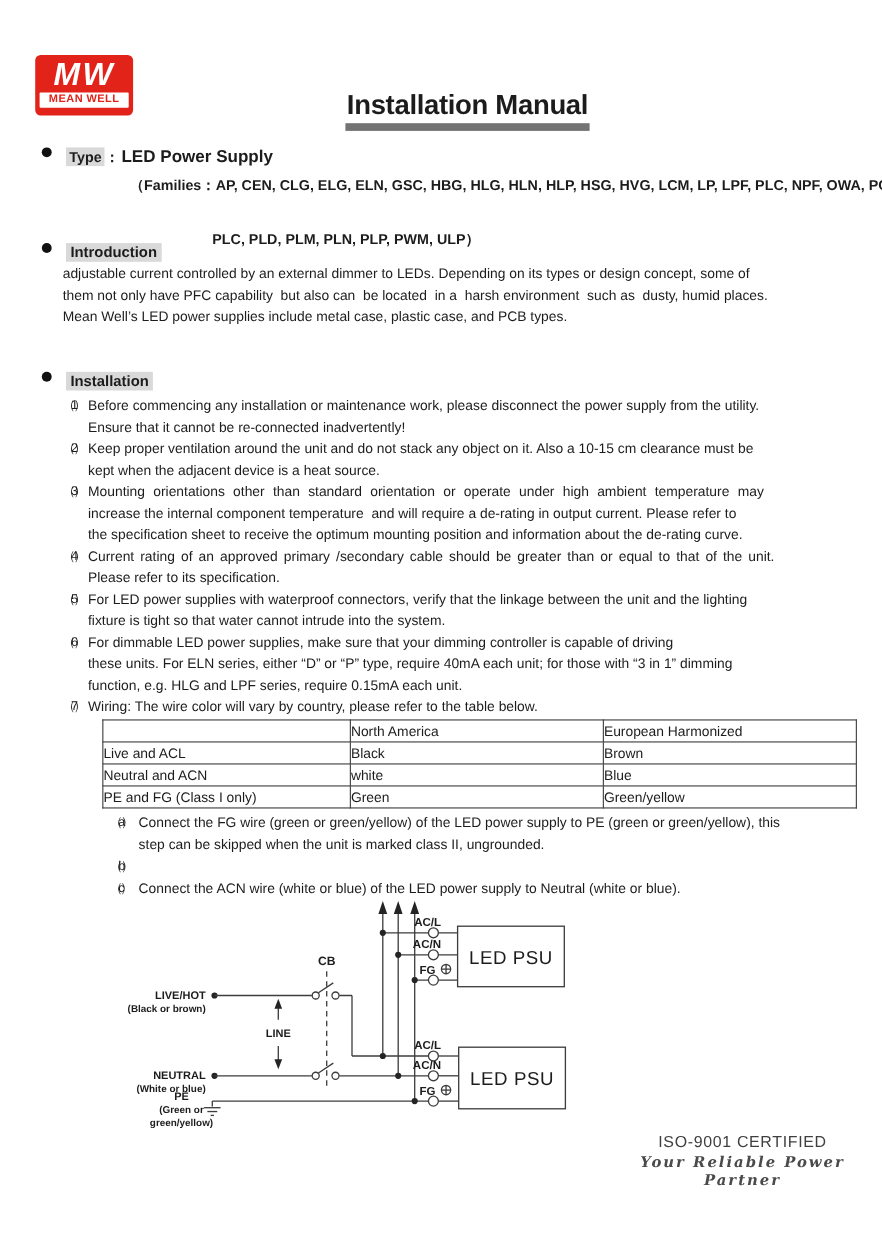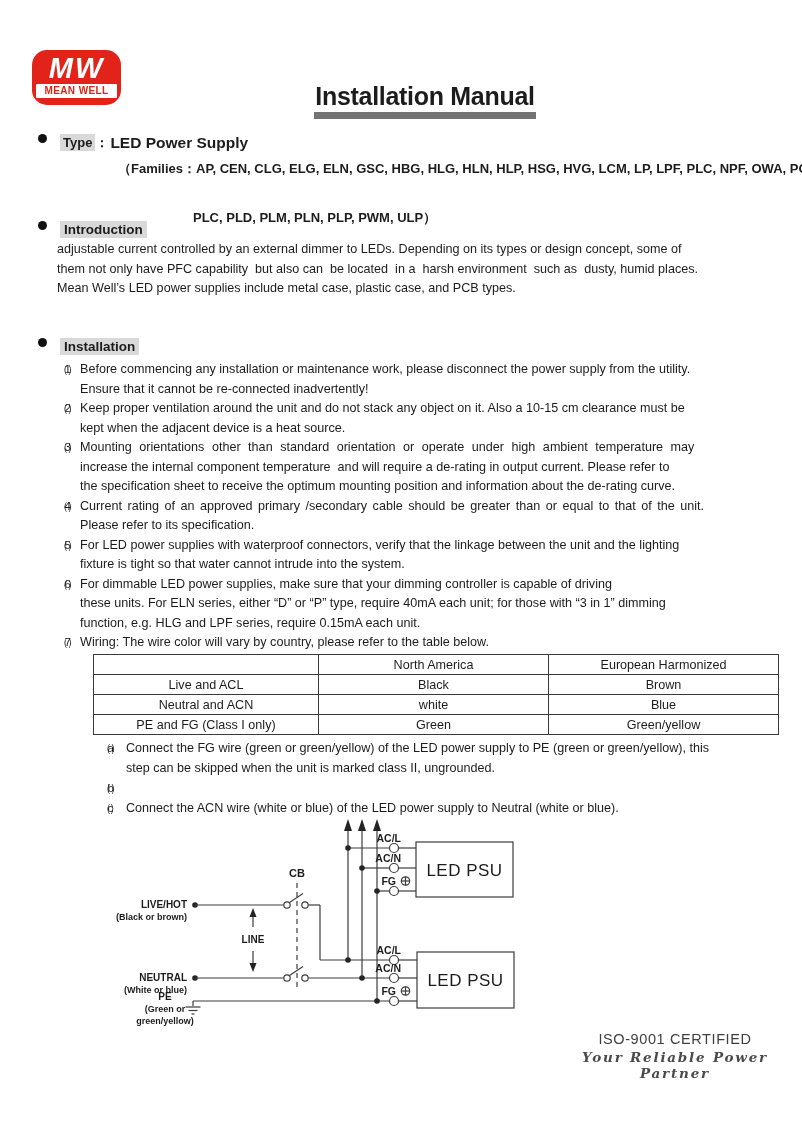--- a/index.html
+++ b/index.html
@@ -1,21 +1,21 @@
 <!DOCTYPE html>
 <html><head>
 <meta charset="utf-8">
 <style>
   html,body { margin:0; padding:0; background:#fff; }
   .page { position:relative; width:802px; height:1134px; background:#ffffff; overflow:hidden;
           font-family:"Liberation Sans","DejaVu Sans",sans-serif; color:#1c1c1c; }
 
   
   .logo { position:absolute; left:32px; top:50px; width:89px; height:55px; background:#e2231a;
-          border-radius:15px; box-sizing:border-box; padding-top:3px; }
+          border-radius:5px; box-sizing:border-box; padding-top:3px; }
   .logo-mw { color:#fff; font-weight:bold; font-style:italic; font-size:29px; line-height:31px;
              text-align:center; letter-spacing:2px; }
   .logo-name { margin:0 4px; background:#fff; color:#e2231a; font-size:10px; font-weight:bold;
                text-align:center; line-height:14px; letter-spacing:0.4px; border-radius:1px; }
 
   
   .title { position:absolute; left:300px; top:82px; width:250px; text-align:center; }
   .title-text { display:inline-block; font-size:25px; font-weight:bold; letter-spacing:-0.3px;
                 border-bottom:7px solid #737373; padding:0 1px 1px 1px; }
 
@@ -36,21 +36,21 @@
   .cont { padding-left:23px; display:block; }
   .ws  { word-spacing:4px; }
   .ws2 { word-spacing:2px; }
 
   .sline { display:flex; font-size:12.6px; line-height:20px; height:20px; white-space:pre; }
   .snum  { flex:0 0 26px; font-size:11.5px; letter-spacing:-4px; }
   .scont { padding-left:26px; display:block; }
 
   
   .wtable { position:absolute; left:93px; top:654px; border-collapse:collapse; table-layout:fixed; }
-  .wtable td { border:1.2px solid #3a3a3a; text-align:center; vertical-align:middle;
+  .wtable td { border:1.2px solid #3a3a3a; text-align:left; vertical-align:middle;
                font-size:12.6px; height:19px; padding:0; }
 
   
   .diagram { position:absolute; left:60px; top:815px; }
   .diagram line, .diagram rect, .diagram circle, .diagram path { stroke:#3d3d3d; fill:none; stroke-width:1.2; }
   .diagram .dot { fill:#242424; stroke:none; }
   .diagram .arrow { fill:#242424; stroke:none; }
   .diagram .oc { fill:#ffffff; }
   .diagram text { stroke:none; fill:#1c1c1c; }
   .dlbl  { font:bold 10px "Liberation Sans",sans-serif; }

